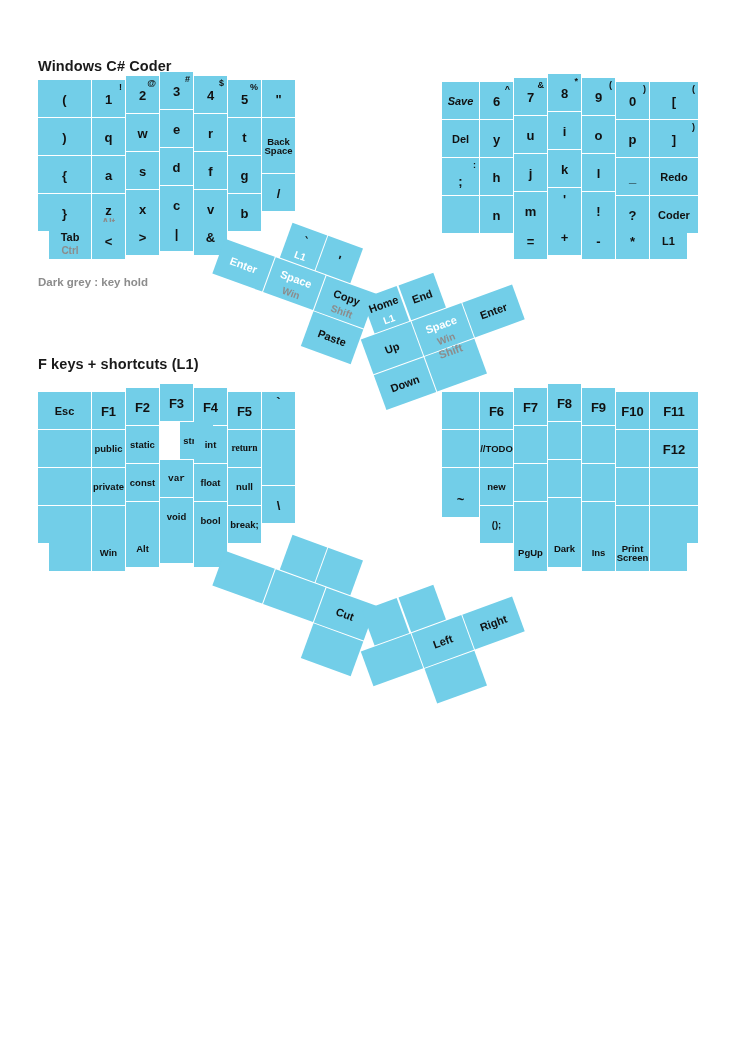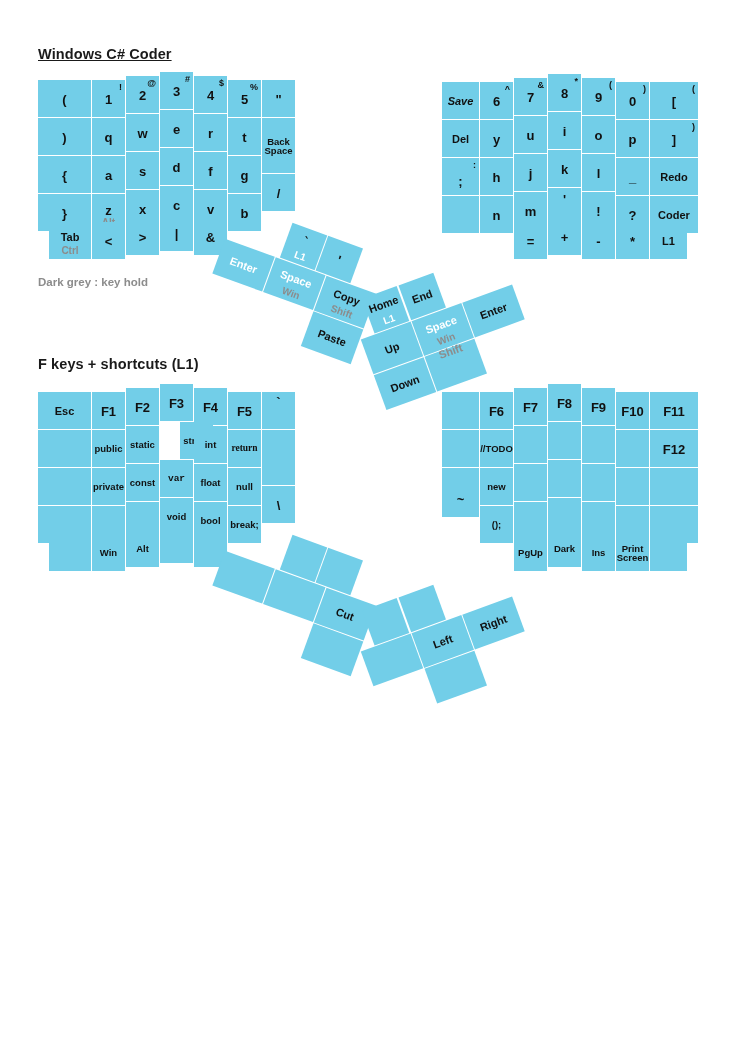--- a/index.html
+++ b/index.html
@@ -72,21 +72,21 @@
     color: #8c8c8c;
   }
   .white {
     color: #ffffff;
   }
   .two-line { line-height: 1.05; }
 </style>
 </head>
 <body>
 
-<div class="section-title" style="left:38px; top:46px;text-decoration:underline;">Windows C# Coder</div>
+<div class="section-title" style="left:38px; top:58px;">Windows C# Coder</div>
 
 <div class="layout">
 
   <div class="key" style="left:38px; top:80px; width:53px; height:37px;">
     <span class="lbl c">(</span>
     </div>
   <div class="key" style="left:92px; top:80px; width:33px; height:37px;">
     <span class="lbl tr">!</span>
     <span class="lbl c">1</span>
     </div>

